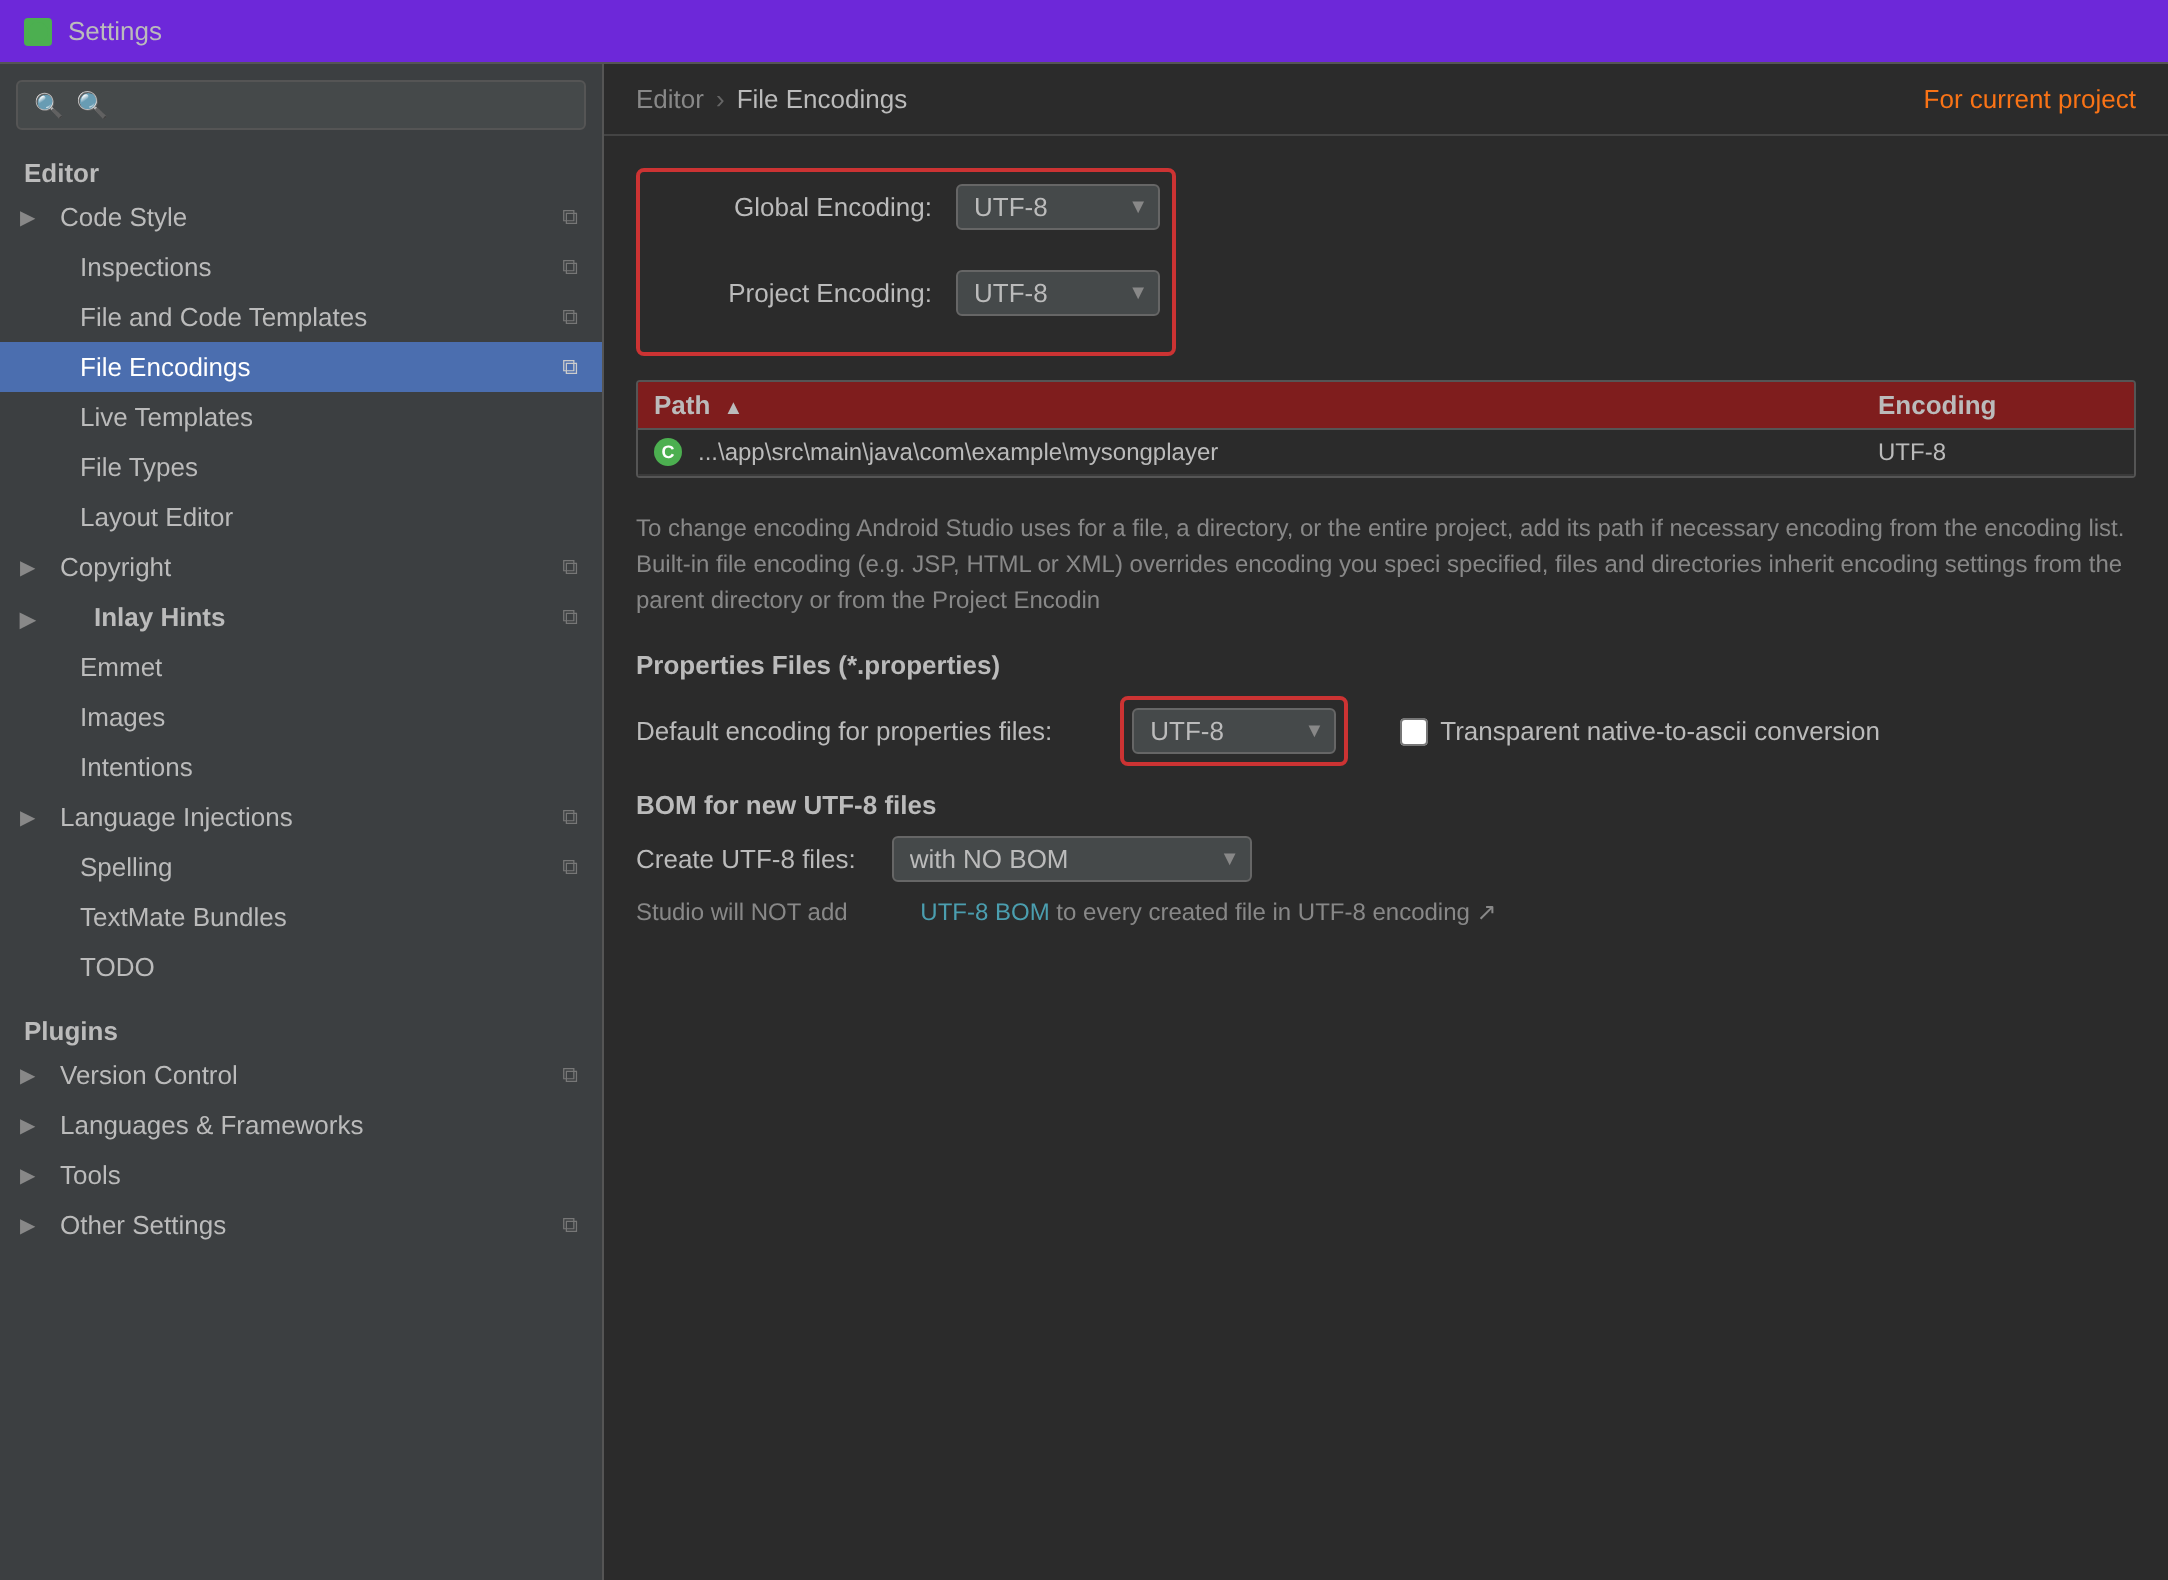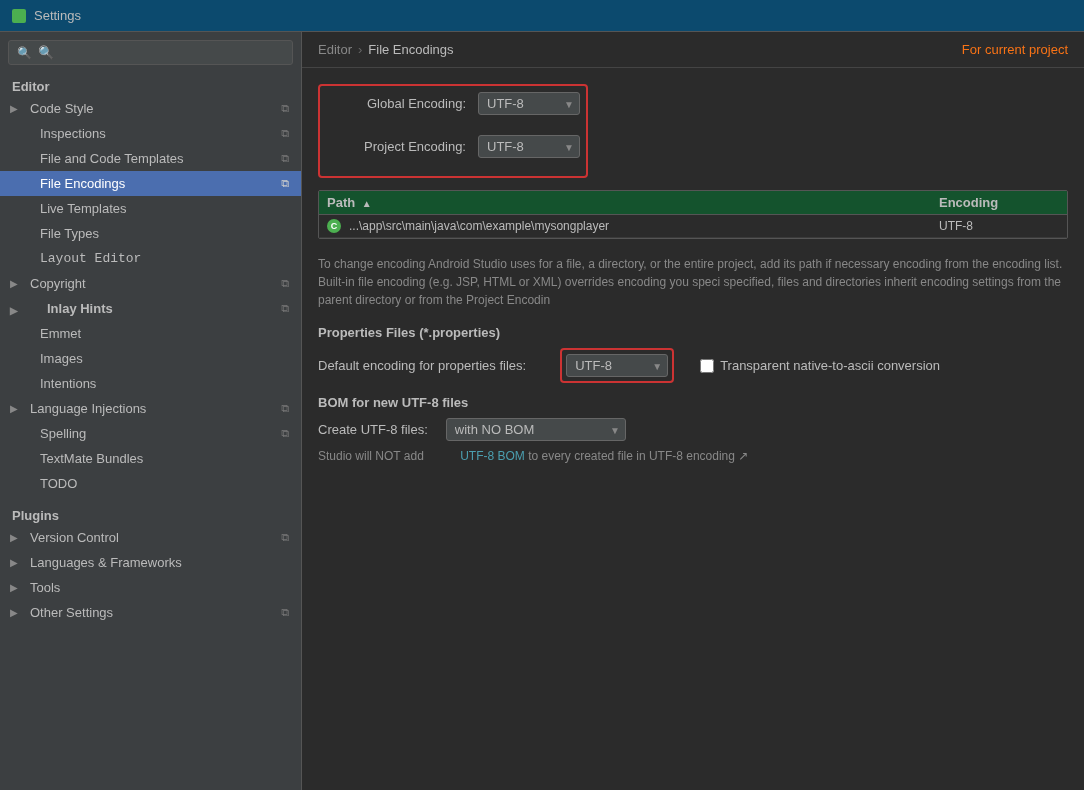--- a/index.html
+++ b/index.html
@@ -8,21 +8,21 @@
       font-size: 13px;
       background: #2b2b2b;
       color: #bbbbbb;
       width: 1084px;
       height: 790px;
       overflow: hidden;
       display: flex;
       flex-direction: column;
     }
     .title-bar {
-      background: #0c4a6e;
+      background: #6d28d9;
       height: 32px;
       display: flex;
       align-items: center;
       padding: 0 12px;
       gap: 8px;
       border-bottom: 1px solid #555;
     }
     .title-bar-icon {
       width: 14px; height: 14px;
       background: #4CAF50;
@@ -182,21 +182,21 @@
       gap: 8px;
     }
     .table-container {
       border: 1px solid #555;
       border-radius: 2px;
       margin-top: 4px;
       overflow: hidden;
     }
     .table-header {
       display: flex;
-      background: #14532d;
+      background: #7f1d1d;
       border-bottom: 1px solid #555;
       padding: 4px 8px;
       gap: 4px;
     }
     .table-header-cell {
       color: #bbb;
       font-size: 13px;
       font-weight: bold;
     }
     .table-header-cell.path { flex: 1; }
@@ -354,21 +354,21 @@
       </div>
 
       <div class="sidebar-item" style="padding-left:40px;">
         <span>Live Templates</span>
       </div>
 
       <div class="sidebar-item" style="padding-left:40px;">
         <span>File Types</span>
       </div>
 
-      <div class="sidebar-item" style="padding-left:40px;font-family:Liberation Mono, monospace;">
+      <div class="sidebar-item" style="padding-left:40px;">
         <span>Layout Editor</span>
       </div>
 
       <div class="sidebar-item with-arrow">
         <div style="display:flex;align-items:center;gap:4px;">
           <span class="arrow right"></span>
           <span>Copyright</span>
         </div>
         <span class="copy-icon">⧉</span>
       </div>

